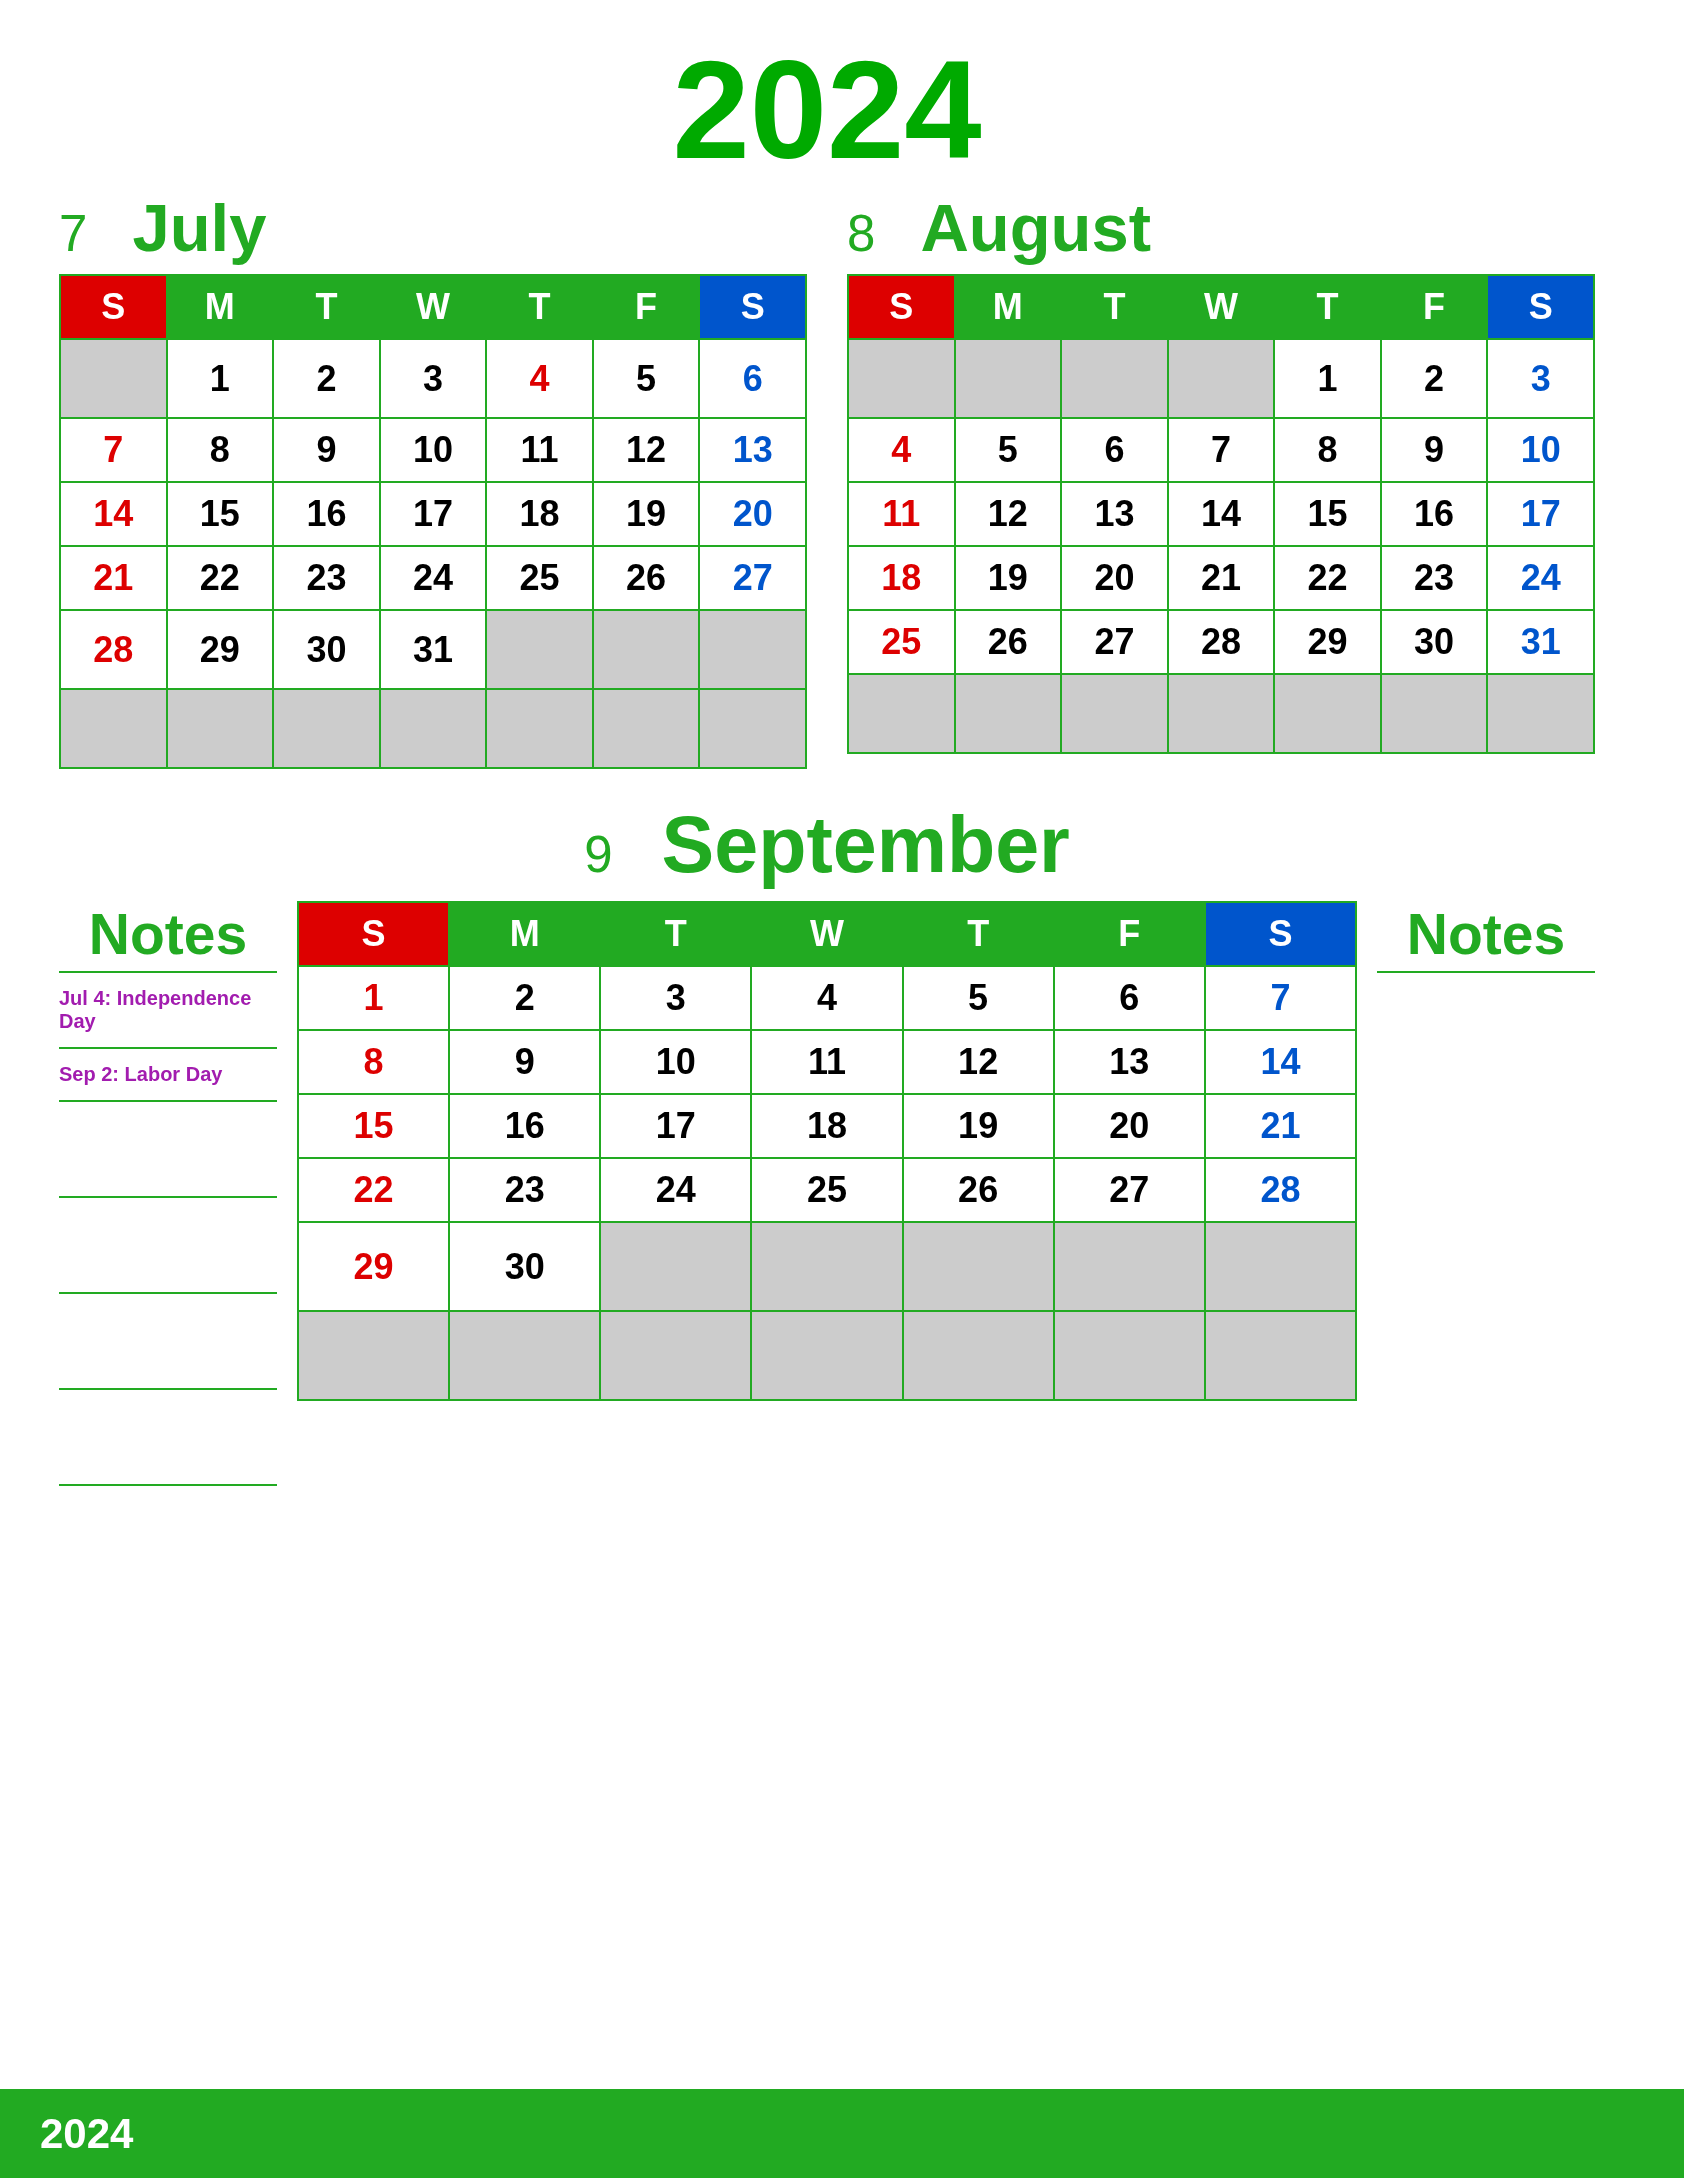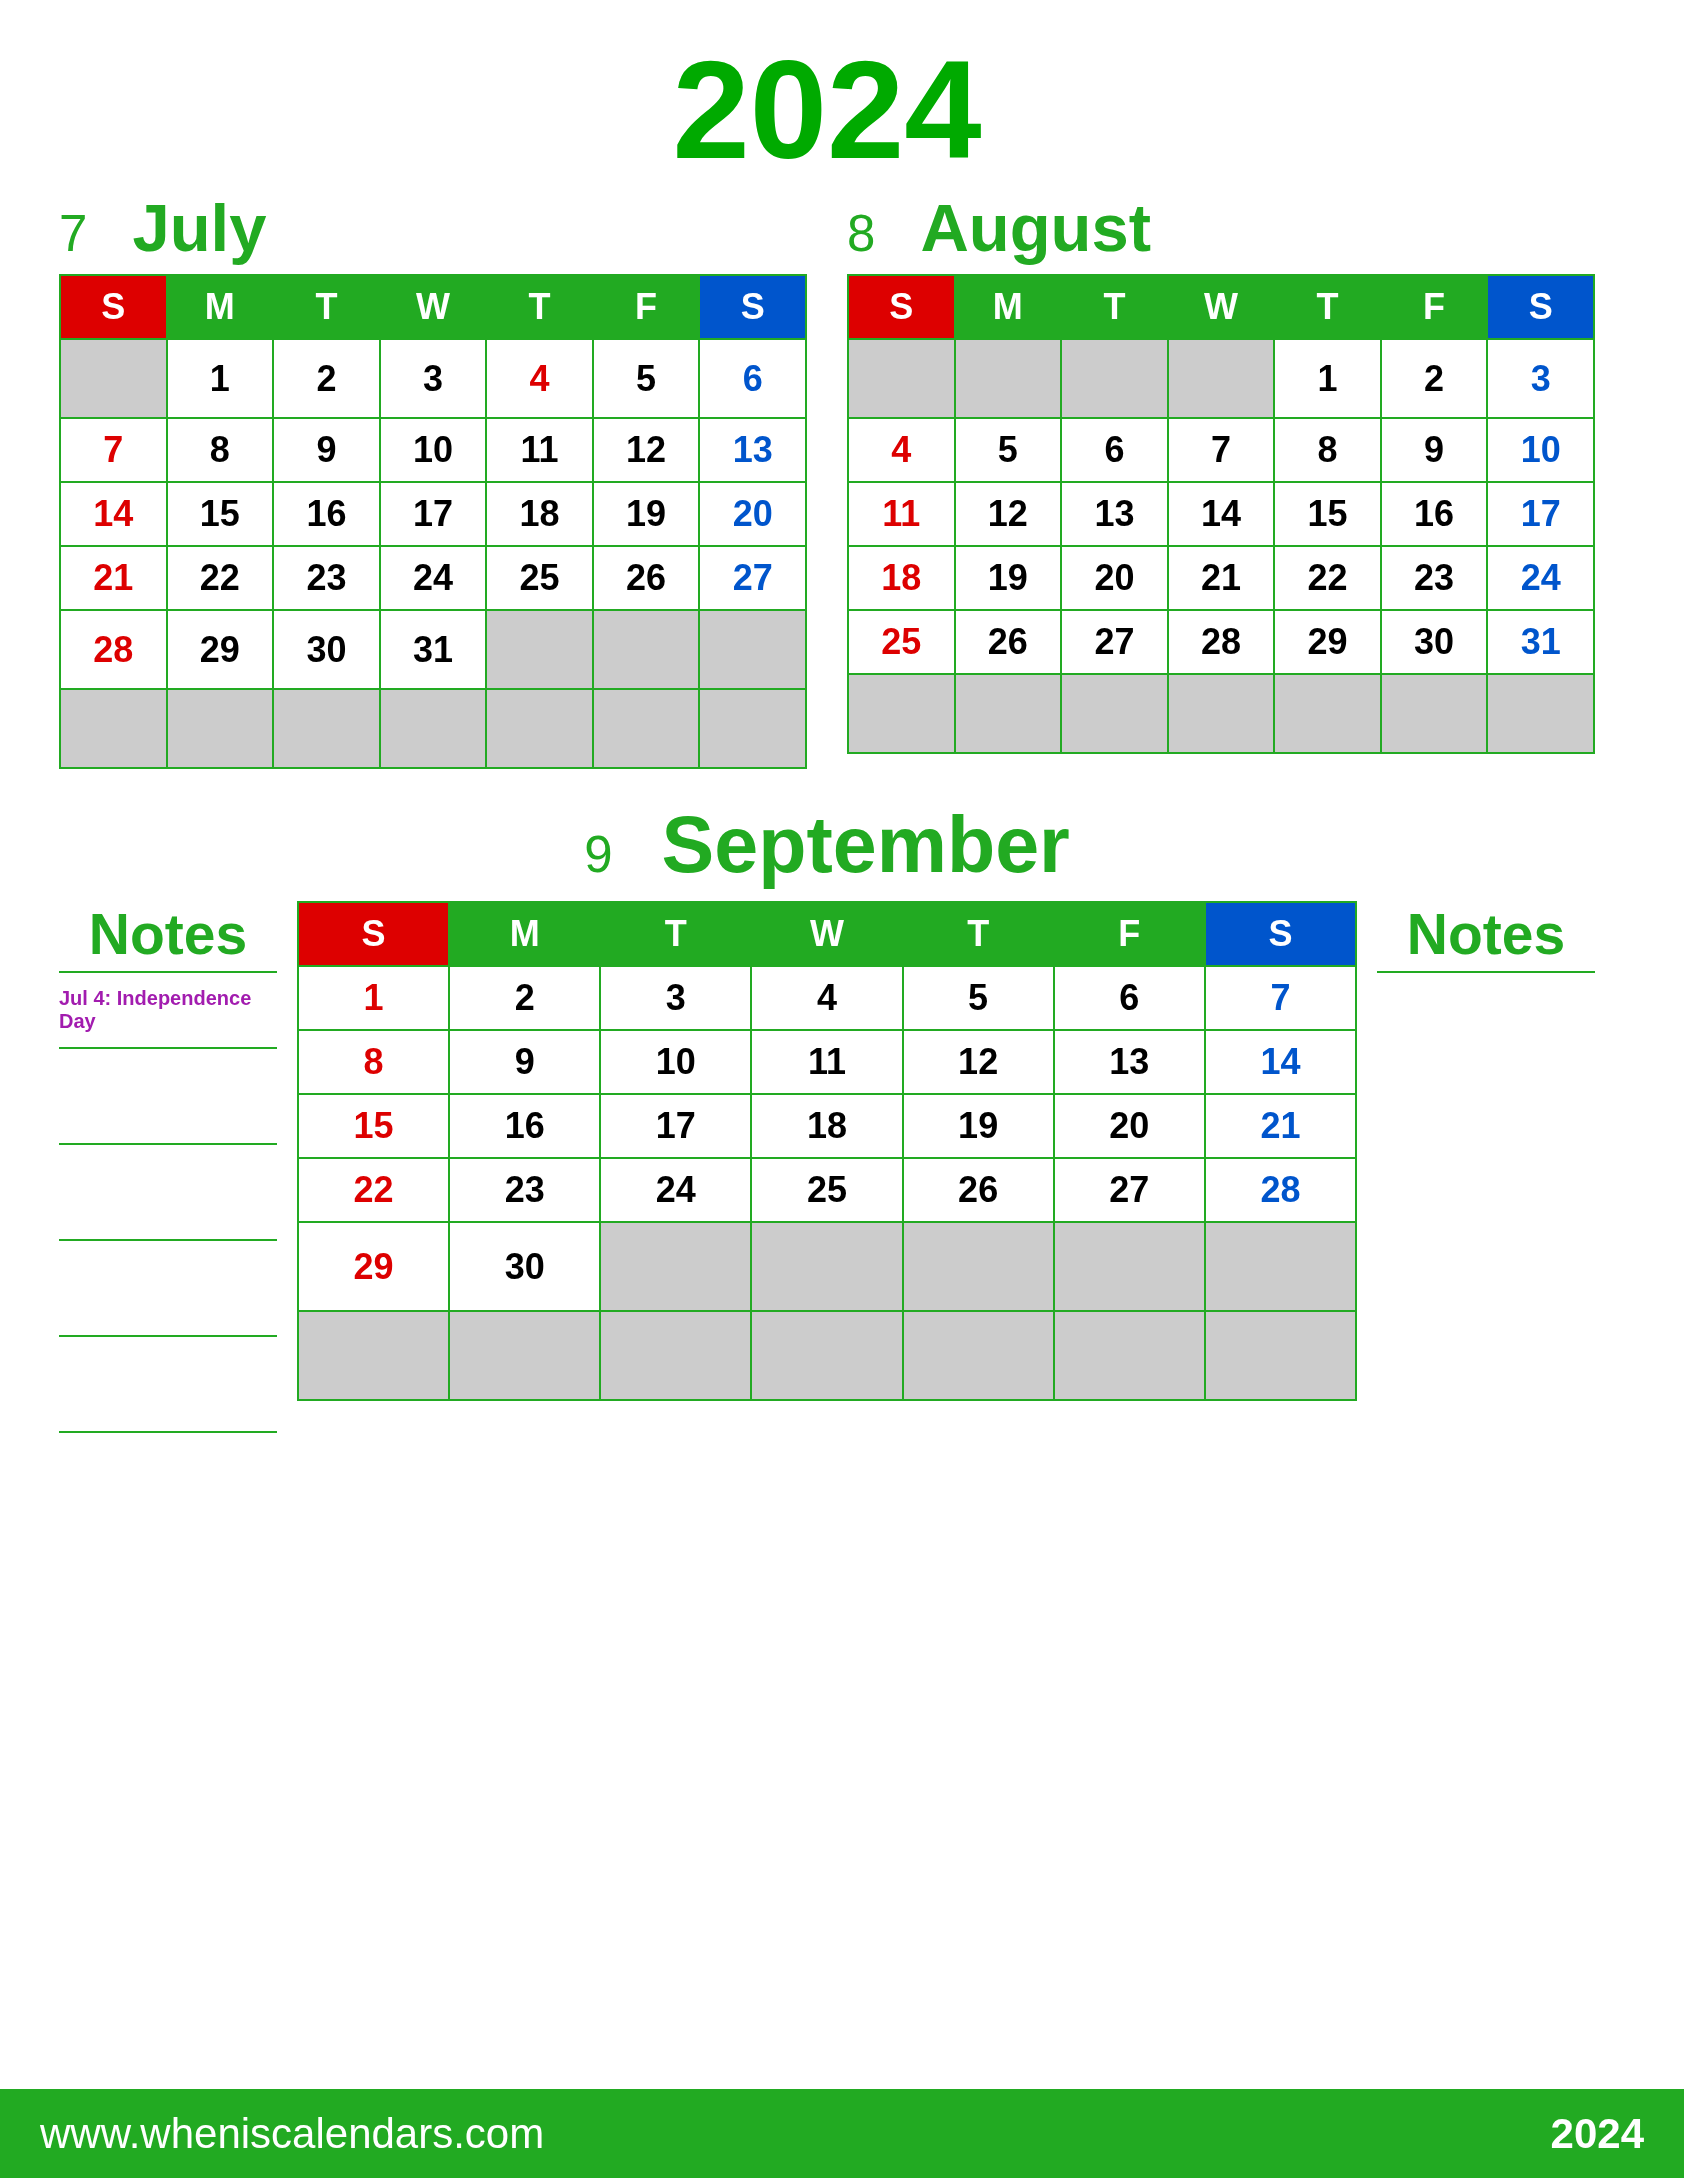--- a/index.html
+++ b/index.html
@@ -356,20 +356,21 @@
       <span class="month-name" style="font-size:79px;">September</span>
     </div>
 
     <div class="sep-content">
 
       <div class="notes-left">
         <div class="notes-title">Notes</div>
         <div class="notes-line"></div>
         <div id="notes-left-items">
             <div class="note-item">Jul 4: Independence Day</div>
+            <div class="note-item">Sep 2: Labor Day</div>
             <div class="note-empty"></div>
             <div class="note-empty"></div>
             <div class="note-empty"></div>
             <div class="note-empty"></div>
           </div>
       </div>
 
       <div class="sep-calendar-wrapper">
         <table class="calendar-grid">
           <thead>
@@ -443,18 +444,17 @@
       </div>
 
       <div class="notes-right">
         <div class="notes-title">Notes</div>
         <div class="notes-line"></div>
       </div>
     </div>
   </div>
 
   <div class="footer">
-    <span class="footer-url">www.wheniscalendars.com</span>
     <span class="footer-year">2024</span>
   </div>
 
 </div>
 
 
 </body></html>

